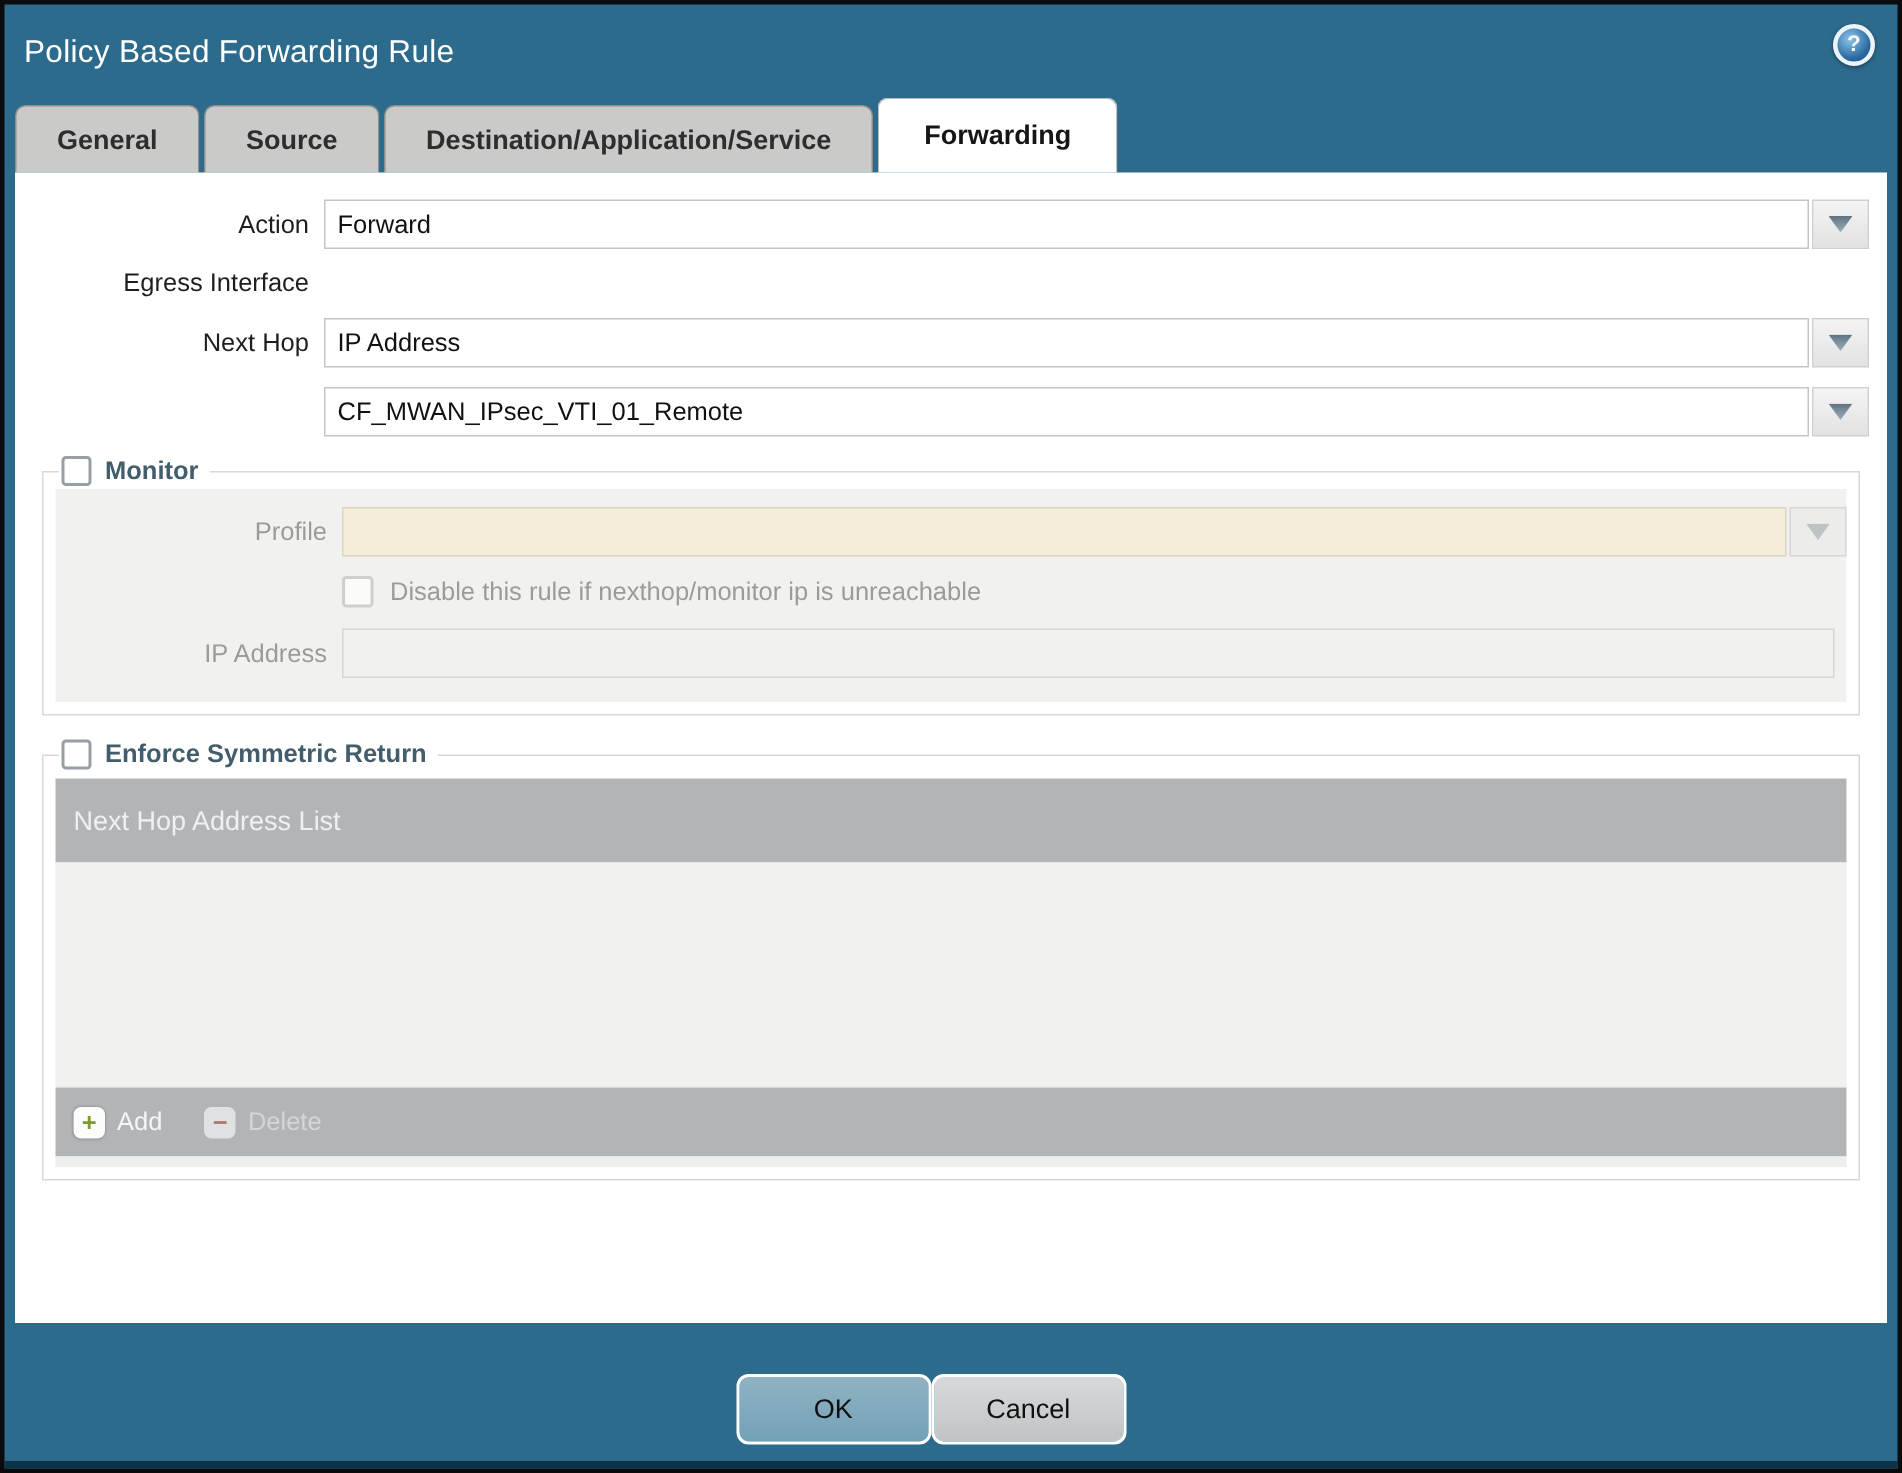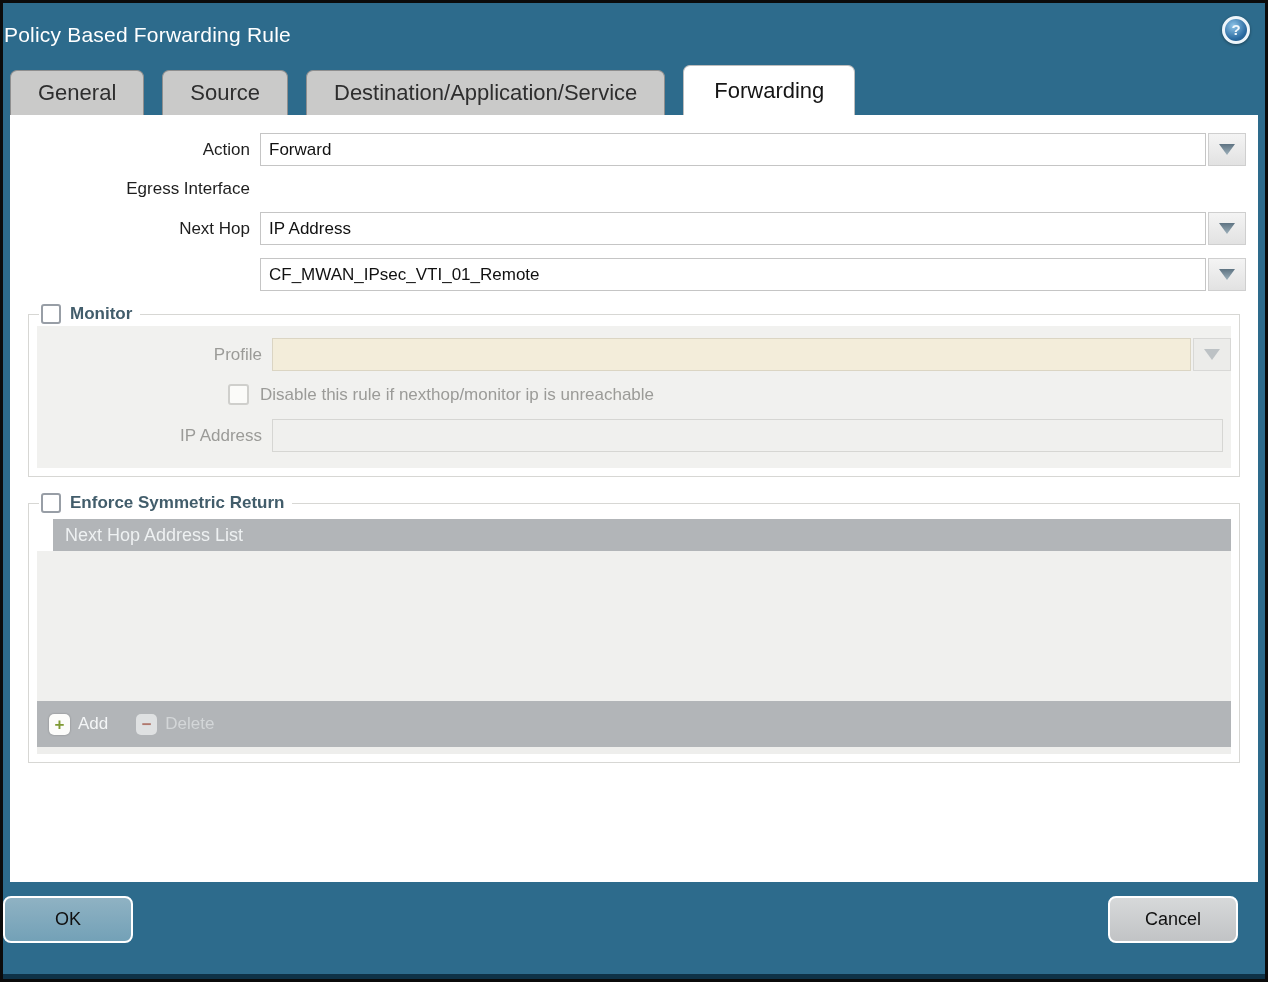--- a/index.html
+++ b/index.html
@@ -1,38 +1,38 @@
 <!DOCTYPE html>
 <html><head>
 <meta charset="utf-8">
 <style>
   html,body { margin:0; padding:0; background:#555; font-family:"Liberation Sans", sans-serif; }
   .screen { width:1268px; height:982px; box-sizing:border-box; border:3px solid #0b0b0b;
             background:#2d6b8c; display:flex; flex-direction:column; position:relative; overflow:hidden; }
 
   
-  .titlebar { height:63px; flex:none; display:flex; align-items:center; padding-left:1px; }
+  .titlebar { height:63px; flex:none; display:flex; align-items:center; padding-left:13px; }
   .title { color:#ffffff; font-size:21px; letter-spacing:.2px; }
   .help-btn { position:absolute; top:13px; right:15px; width:22px; height:22px; border-radius:50%;
               background:radial-gradient(circle at 38% 32%, #8ec4e8, #2a6aa0 65%, #1d507e);
               border:3px solid #eef5fa; box-shadow:0 1px 3px rgba(0,0,0,.4);
               color:#f2f8fc; font-weight:bold; font-size:15px; line-height:22px; text-align:center; cursor:pointer; }
 
   
   .tabs { flex:none; display:flex; align-items:flex-end; padding-left:7px; height:49px; }
   .tab { background:#cacac9; border:1px solid #8f8f8f; border-bottom:none; border-radius:7px 7px 0 0;
-         height:44px; line-height:44px; padding:0 27px; font-size:22px; color:#2e2e2e; margin-right:18px;
-         cursor:pointer; white-space:nowrap; }
+         height:44px; line-height:44px; padding:0 27px; font-size:18px; color:#2e2e2e; margin-right:3px;
+         cursor:pointer; white-space:nowrap;font-weight:bold; }
   .tab.active { background:#ffffff; border-color:#bdbdbd; height:49px; line-height:49px; color:#151515; padding:0 30px; }
 
   
   .content { background:#ffffff; margin:0 7px; flex:none; height:767px; box-sizing:border-box;
              padding:18px 12px 0 0; }
 
-  .frow { display:flex; align-items:center; margin-bottom:13px;margin-left:44px; }
+  .frow { display:flex; align-items:center; margin-bottom:13px; }
   .flabel { flex:none; width:206px; box-sizing:border-box; text-align:right; padding-right:10px;
             font-size:17px; color:#1e1e1e; }
   .fctl { flex:1; display:flex; align-items:stretch; }
   .tinput { flex:1; height:33px; box-sizing:border-box; border:1px solid #c5c5c5;
             font:17px "Liberation Sans", sans-serif; padding:0 8px; color:#111; background:#fff; min-width:0; }
   .ddbtn { flex:none; width:38px; margin-left:2px; border:1px solid #cfcfcf;
            background:linear-gradient(#f4f4f4,#e2e2e2); display:flex; align-items:center; justify-content:center;
            cursor:pointer; padding:0; }
   .arrow { width:16px; height:11px; background:linear-gradient(#5e7382,#9db0bb);
            clip-path:polygon(0 0,100% 0,50% 100%); }
@@ -49,37 +49,37 @@
   .monitor-inner { background:#f1f1ef; padding:12px 0 16px 0; }
   .monitor-inner .flabel { color:#9b9b98; width:191px; }
   .cream { background:#f3edda; border-color:#dbd5c3; }
   .grayfield { background:#f0f0ee; border-color:#d6d6d3; }
   .cbrow { margin:2px 0 14px 0; display:flex; align-items:center; }
   .cb-spacer { flex:none; width:191px; }
   .dim-text { font-size:17px; color:#9b9b98; margin-left:11px; }
 
   
   .nh-table { margin-top:4px; }
-  .thead { height:32px; background:#b2b5b8; color:#eef1f2; font-size:18px;
-           display:flex; align-items:center; padding-left:12px;margin-left:16px; }
+  .thead { height:56px; background:#b2b5b8; color:#eef1f2; font-size:18px;
+           display:flex; align-items:center; padding-left:12px; }
   .tbody { height:150px; background:#f0f0ee; }
   .tfoot { height:46px; background:#b2b5b8; display:flex; align-items:center; padding-left:12px; gap:28px; }
   .table-strip { height:7px; background:#eeeeec; }
   .tool { display:inline-flex; align-items:center; gap:8px; font-size:17px; cursor:pointer; }
   .tool.add { color:#f4f6f7; }
   .tool.del { color:#d3d6d8; cursor:default; }
   .badge { width:21px; height:21px; border-radius:5px; display:flex; align-items:center; justify-content:center;
            font-weight:bold; font-size:17px; line-height:1; flex:none; }
   .badge.plus { background:#fcfcfa; color:#7f9a33; box-shadow:0 0 2px rgba(0,0,0,.3); }
   .badge.minus { background:#dfe1e2; color:#b0786d; }
 
   .schedule { margin-top:18px; }
 
   
-  .btnrow { flex:none; display:flex; justify-content:space-between; padding:14px 27px 0 0; }
+  .btnrow { flex:none; display:flex; justify-content:center; padding:34px 27px 0 0; }
   .btn { width:130px; height:47px; border-radius:8px; border:2px solid #ffffff;
          font:18px "Liberation Sans", sans-serif; color:#101010; cursor:pointer; }
   .btn.ok { background:linear-gradient(#8fb2c3,#73a1b7); }
   .btn.cancel { background:linear-gradient(#d7d9da,#c1c3c5); }
 
   .bottom-strip { position:absolute; left:0; right:0; bottom:0; height:5px; background:#0e3247; }
 </style>
 </head>
 <body>
 

